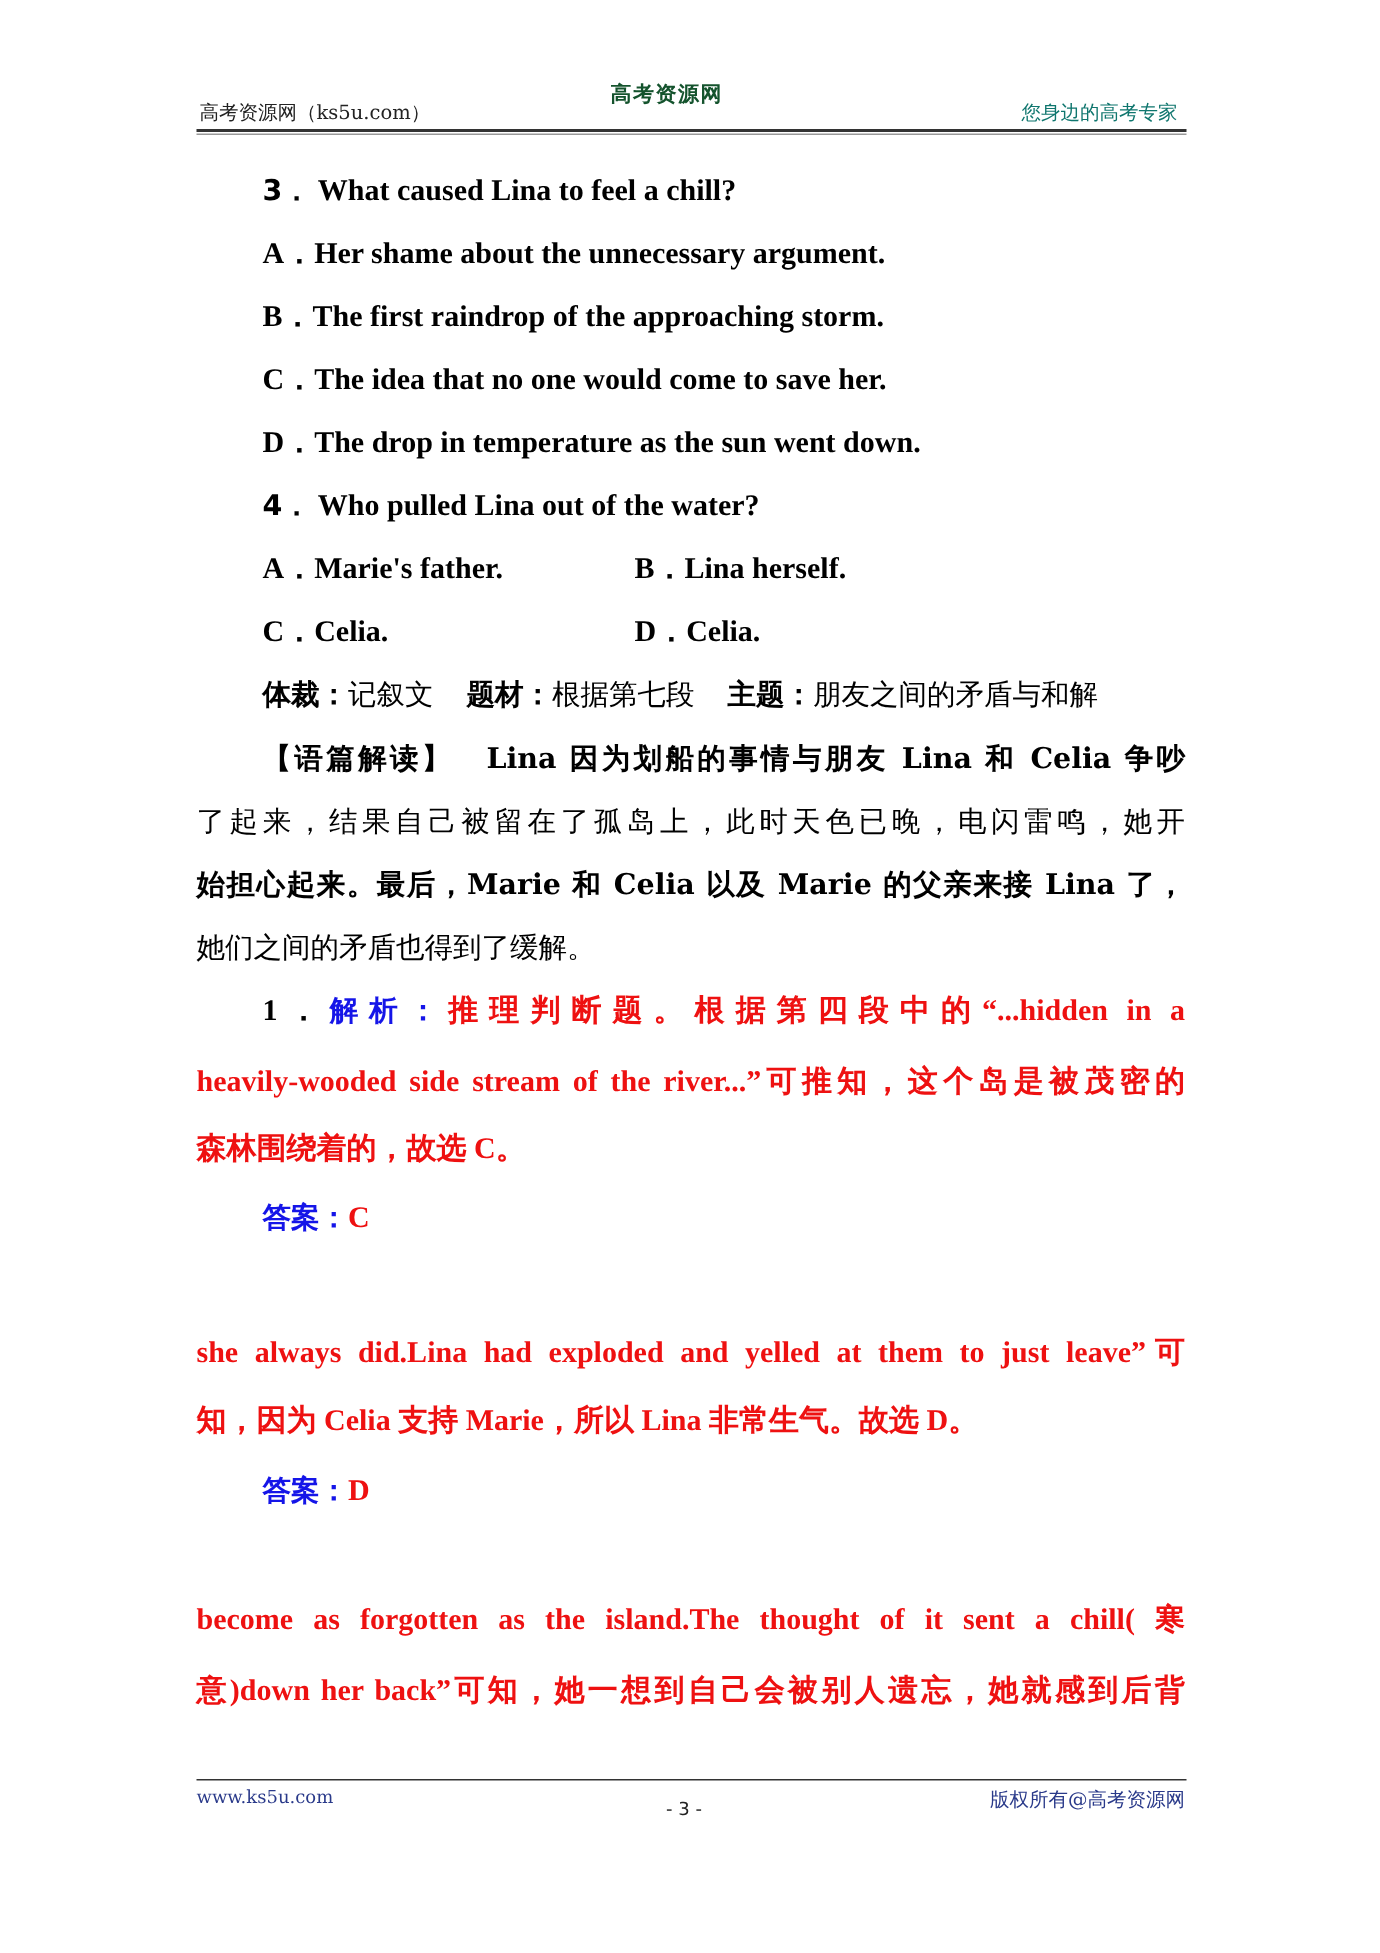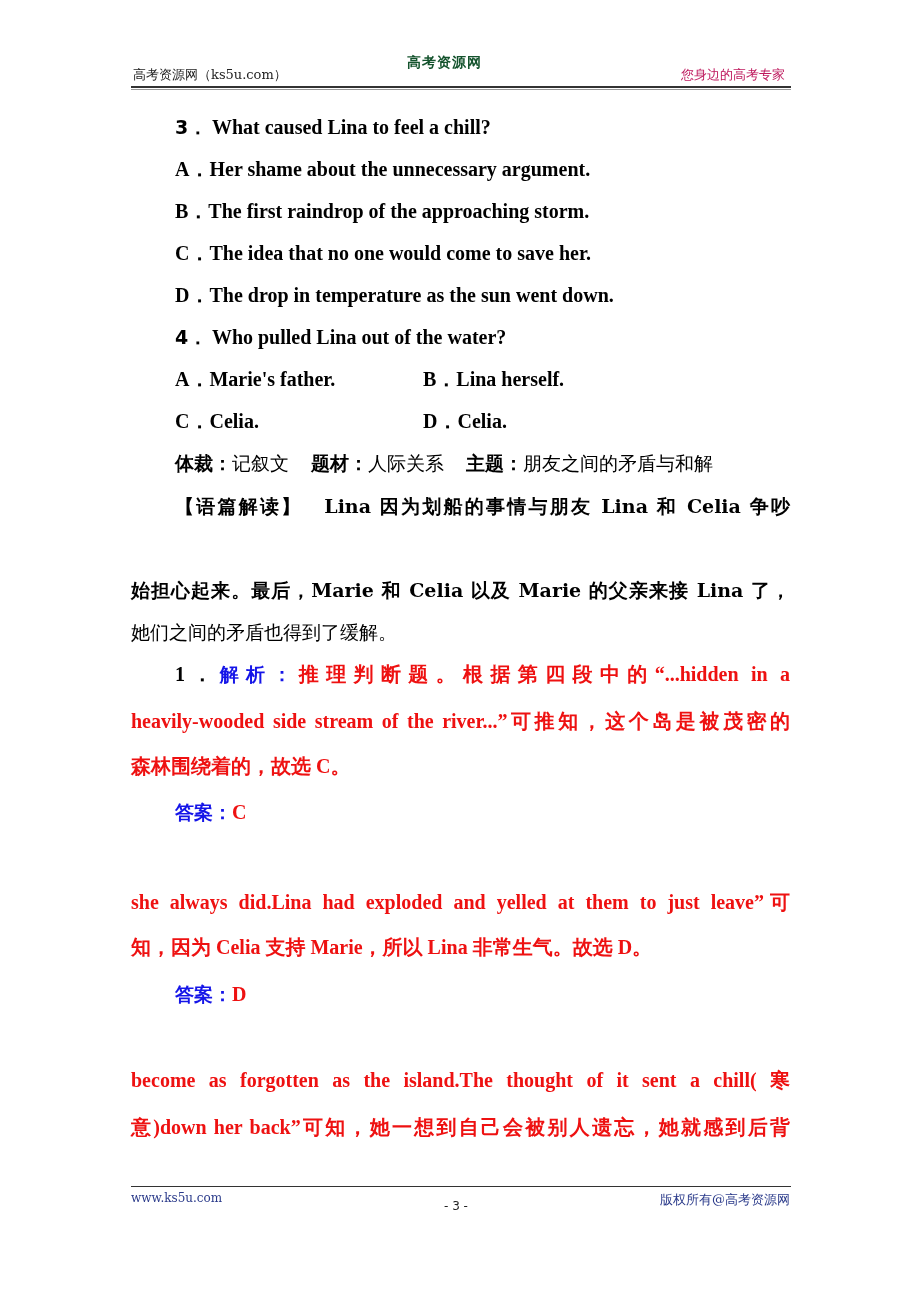--- a/index.html
+++ b/index.html
@@ -6,21 +6,21 @@
   body { width: 920px; height: 1302px; position: relative; overflow: hidden;
          font-family: "Liberation Serif", "DejaVu Serif", serif; color: #000; }
   .page { position: absolute; left: 0; top: 0; width: 920px; height: 1302px; }
 
   
   .hdr { position: absolute; left: 131px; width: 660px; top: 52px; height: 34px; }
   .hdr-left { position: absolute; left: 2px; top: 14px; font-size: 13px; color: #222;
               font-family: "DejaVu Serif", serif; }
   .hdr-logo { position: absolute; left: 276px; top: 2px; font-size: 14px; color: #14532d;
               font-family: "DejaVu Serif", serif; font-weight: bold; letter-spacing: 1px; }
-  .hdr-right { position: absolute; right: 6px; top: 14px; font-size: 13px; color: #be185d;
+  .hdr-right { position: absolute; right: 6px; top: 14px; font-size: 13px; color: #0f766e;
                font-family: "DejaVu Serif", serif; }
   .hdr-rule { position: absolute; left: 131px; width: 660px; top: 86px; height: 2px; background: #333; }
   .hdr-rule2 { position: absolute; left: 131px; width: 660px; top: 89px; height: 1px; background: #999; }
 
   
   .line { position: absolute; left: 0; width: 920px; font-size: 20px; font-weight: bold;
           white-space: nowrap; line-height: 24px; }
   .ind1 { left: 175px; }
   .ind0 { left: 131px; }
   .just { width: 659px; text-align: justify; text-align-last: justify; }
@@ -77,26 +77,27 @@
   <div class="line ind1" style="top:367px;width:600px">
     <span><span>A．</span><span>Marie's father.</span></span>
     <span class="opt-col2"><span>B．</span><span>Lina herself.</span></span>
   </div>
   <div class="line ind1" style="top:409px;width:600px">
     <span><span>C．</span><span>Celia.</span></span>
     <span class="opt-col2"><span>D．</span><span>Celia.</span></span>
   </div>
 
   <div class="line ind1" style="top:451px">
-    <span class="cjk">体裁：</span><span class="cjkn">记叙文</span><span style="display:inline-block;width:22px"></span><span class="cjk">题材：</span><span class="cjkn">人际关系</span><span style="display:inline-block;width:22px"></span><span class="cjk">主题：</span><span class="cjkn">朋友之间的矛盾与和解</span>
+    <span class="cjk">体裁：</span><span class="cjkn">记叙文</span><span style="display:inline-block;width:22px"></span><span class="cjk">题材：</span><span class="cjkn">根据第七段</span><span style="display:inline-block;width:22px"></span><span class="cjk">主题：</span><span class="cjkn">朋友之间的矛盾与和解</span>
   </div>
 
   <div class="line ind1" style="top:494px;width:615px;text-align:justify;text-align-last:justify">
     <span class="cjk">【语篇解读】</span>&nbsp;&nbsp;&nbsp;<span class="cjkn" style="font-weight:bold">Lina 因为划船的事情与朋友 Lina 和 Celia 争吵</span>
   </div>
+  <div class="line ind0 just cjkn" style="top:536px">了起来，结果自己被留在了孤岛上，此时天色已晚，电闪雷鸣，她开</div>
   <div class="line ind0 just cjkn" style="top:578px;font-weight:bold">始担心起来。最后，Marie 和 Celia 以及 Marie 的父亲来接 Lina 了，</div>
   <div class="line ind0 cjkn" style="top:620px">她们之间的矛盾也得到了缓解。</div>
 
   <div class="line ind1" style="top:662px;width:615px;text-align:justify;text-align-last:justify">
     <span class="blk">1．</span><span class="blue cjk">解析：</span><span class="red">推理判断题。根据第四段中的“...hidden in a</span>
   </div>
   <div class="line ind0 just red" style="top:709px">heavily-wooded side stream of the river...”可推知，这个岛是被茂密的</div>
   <div class="line ind0 red" style="top:754px">森林围绕着的，故选 C。</div>
   <div class="line ind1" style="top:800px">
     <span class="blue cjk">答案：</span><span class="red">C</span>

